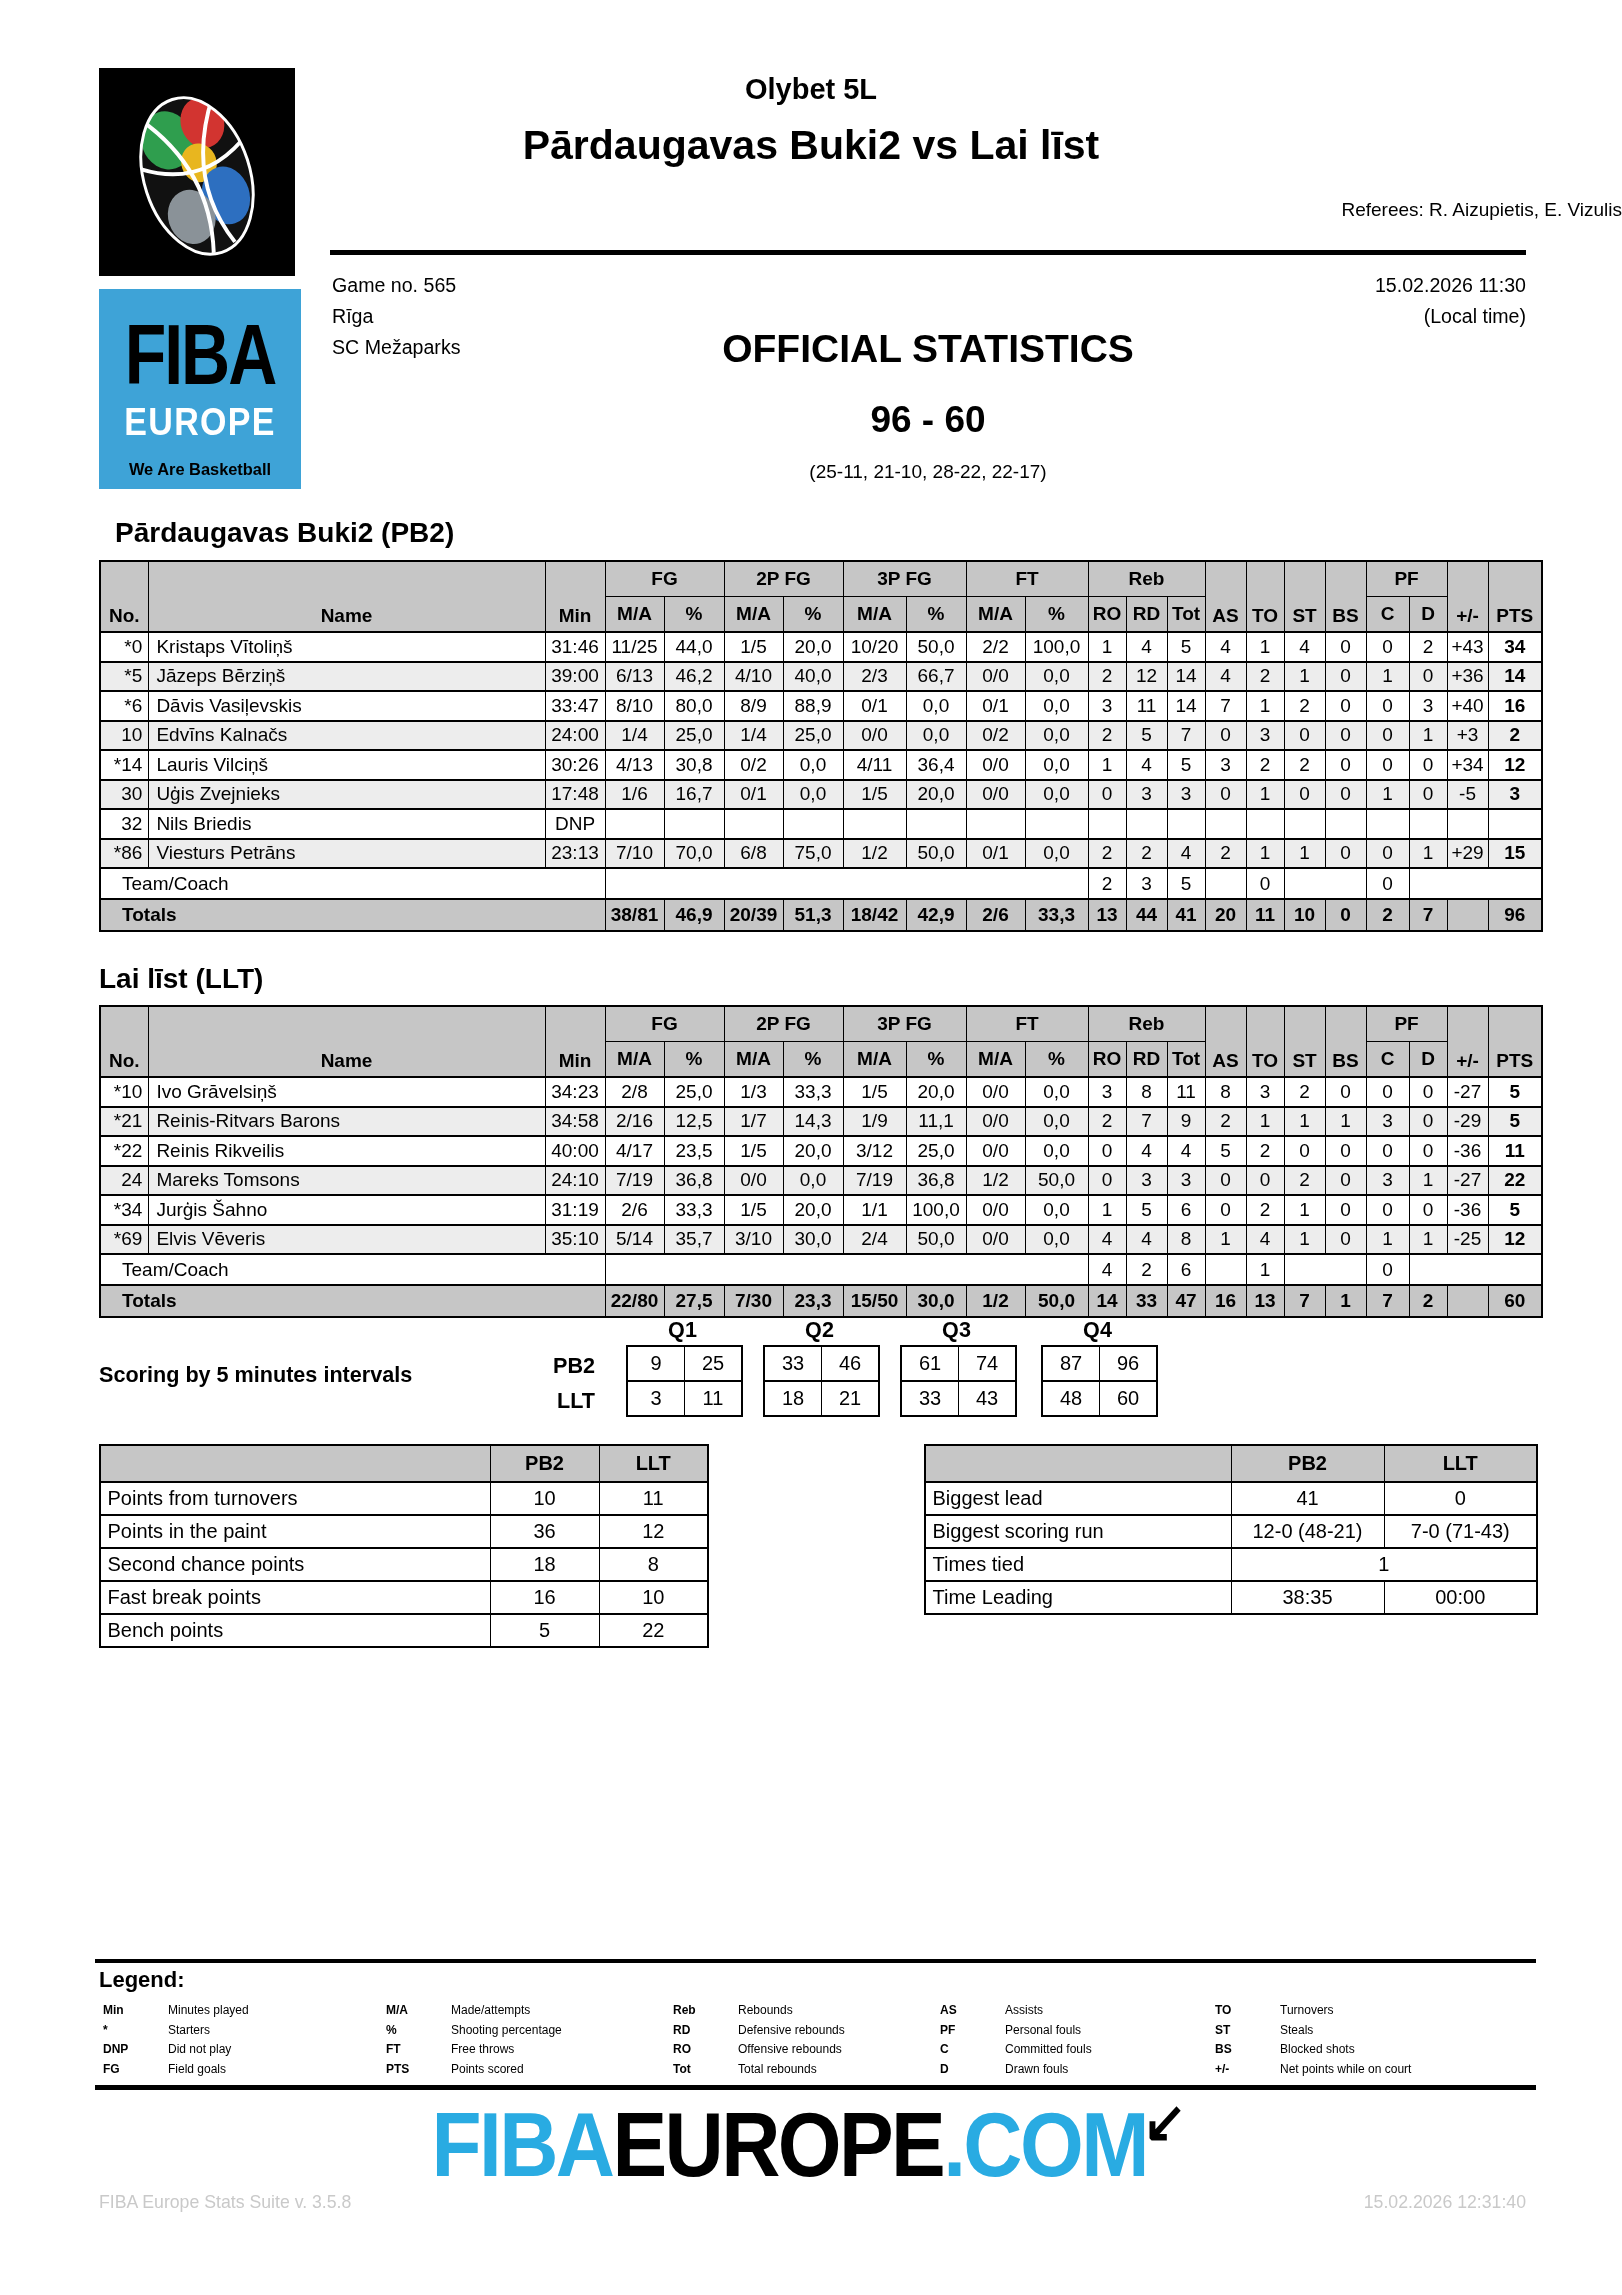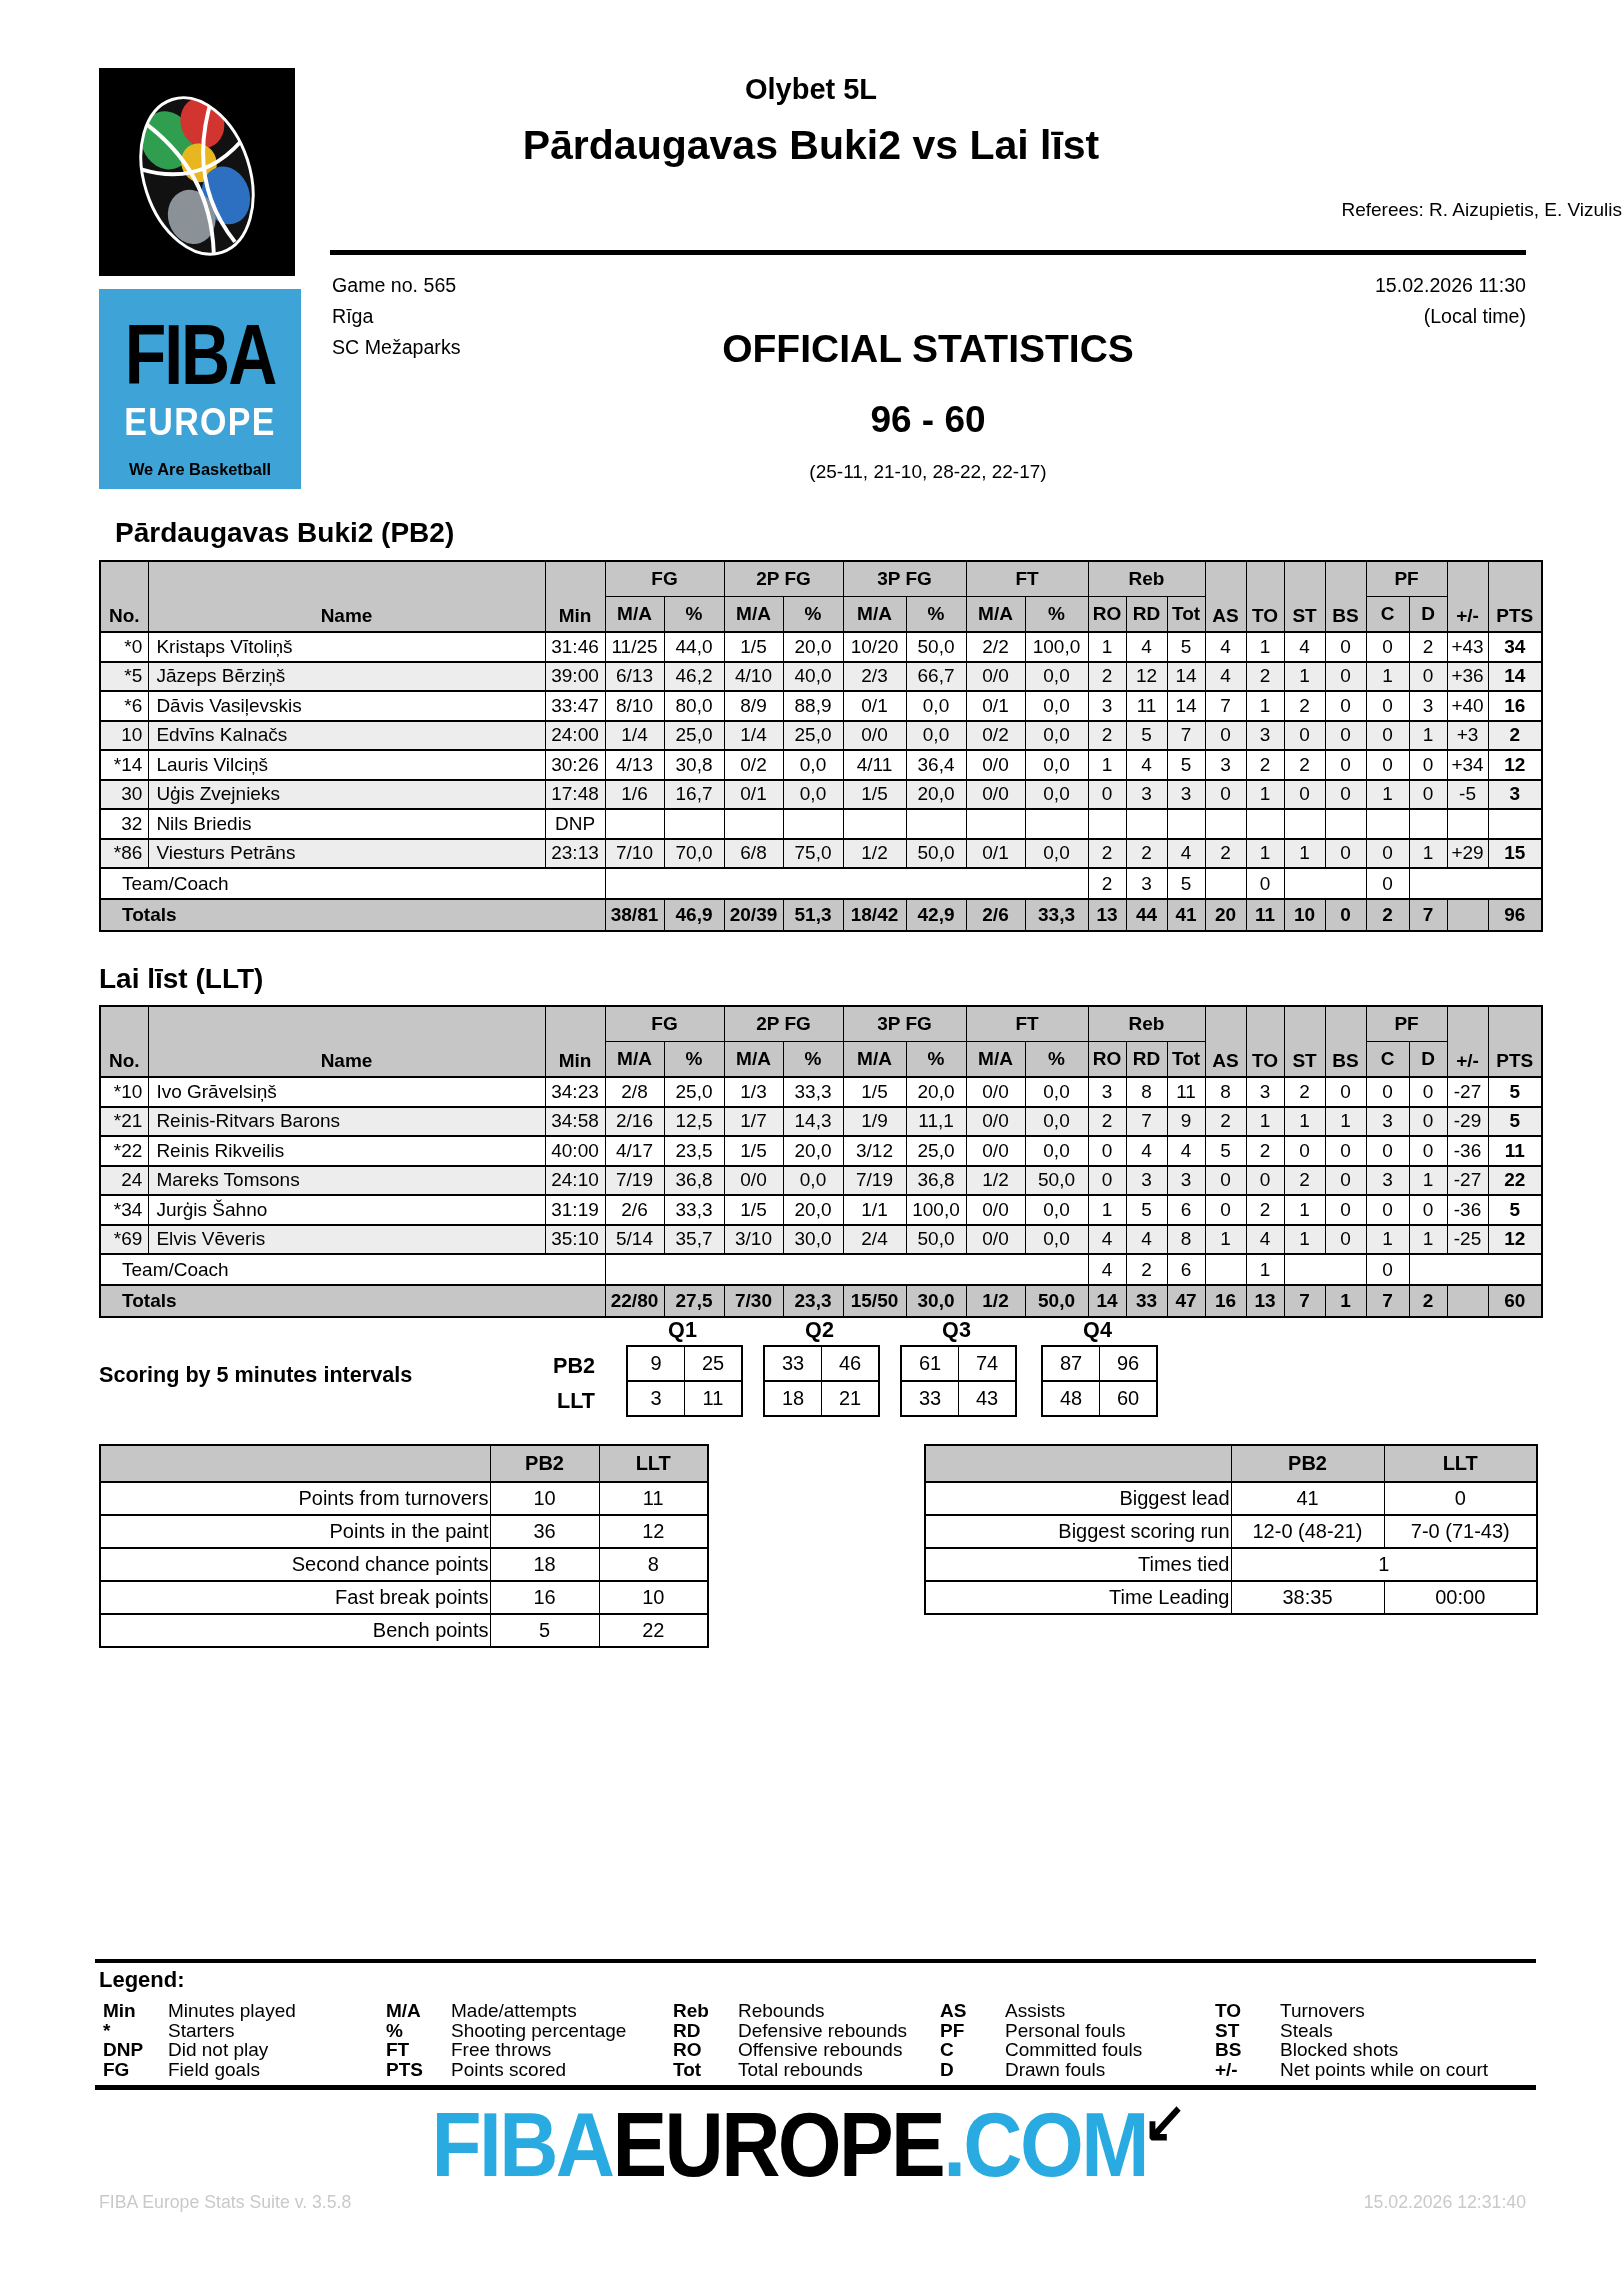--- a/index.html
+++ b/index.html
@@ -50,28 +50,28 @@
   .qlabel{top:1317px;width:113px;text-align:center;font-size:21.6px;font-weight:bold;}
   .qteam{left:458px;width:137px;text-align:right;font-size:21.6px;font-weight:bold;}
   table.qbox{border-collapse:collapse;border:2px solid #000;top:1345px;}
   table.qbox td{width:54px;height:31px;border:1.3px solid #000;border-top-width:2px;border-bottom-width:2px;
     text-align:center;font-size:20px;}
 
   
   table.comp{border-collapse:collapse;border:2px solid #000;table-layout:fixed;font-size:20px;}
   table.comp th{background:var(--hdr-gray);font-weight:bold;height:33px;border:1.3px solid #000;border-bottom-width:2px;}
   table.comp td{height:29px;border:1.3px solid #000;border-top-width:2px;border-bottom-width:2px;text-align:center;}
-  table.comp td.lbl{text-align:right;padding-left:6.5px;}
+  table.comp td.lbl{text-align:left;padding-left:6.5px;}
   #comp-left{left:99px;top:1444px;width:609px;}
   #comp-right{left:924px;top:1444px;width:612px;}
 
   
   .legend-line{left:95px;top:1959px;width:1441px;height:3.9px;background:#000;}
   .legend-title{left:99px;top:1967px;font-size:22px;font-weight:bold;}
-  .legend-grid{left:103px;top:2001px;width:1440px;display:flex;font-size:19px;}
+  .legend-grid{left:103px;top:2001px;width:1440px;display:flex;font-size:12px;}
   .legend-col{flex:0 0 auto;}
   .legend-col:nth-child(1){width:283px;}
   .legend-col:nth-child(2){width:287px;}
   .legend-col:nth-child(3){width:267px;}
   .legend-col:nth-child(4){width:275px;}
   .legend-col:nth-child(5){width:321px;}
   .legend-row{line-height:19.6px;white-space:nowrap;}
   .legend-abbr{display:inline-block;width:65px;font-weight:bold;}
 
   

